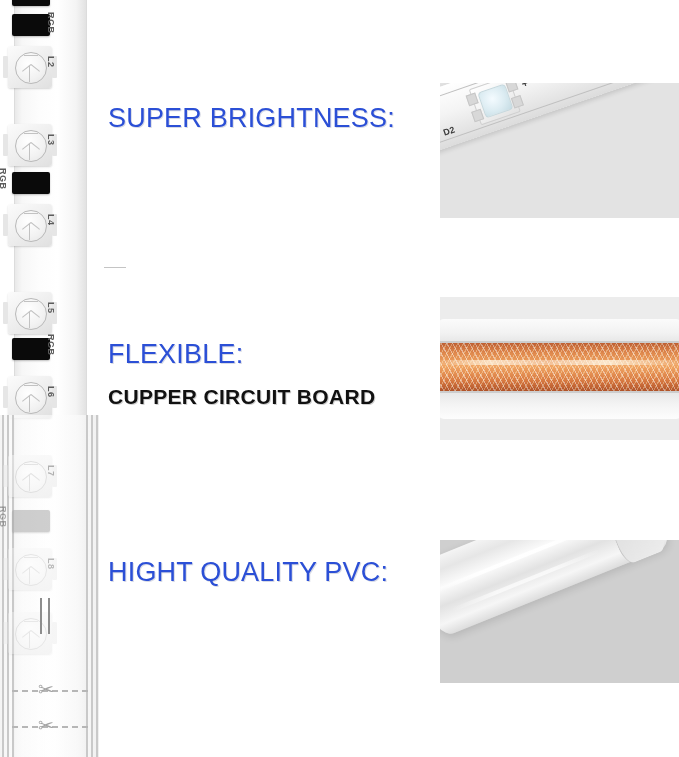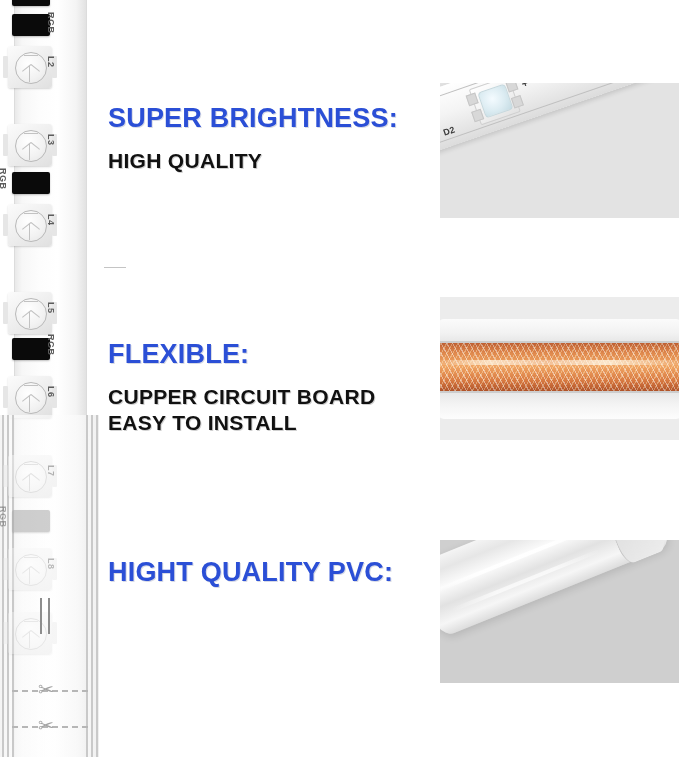--- a/index.html
+++ b/index.html
@@ -147,21 +147,21 @@
     width: 2px;
     height: 36px;
     background: #8d8d8d;
   }
 
   
   .block { position: absolute; left: 108px; }
   .headline {
     color: #2b4fd6;
     font-size: 27px;
-    font-weight: bold;
+    font-weight: normal;
     letter-spacing: 0.2px;
     white-space: nowrap;
     font-family: "Liberation Sans", sans-serif;
     text-shadow: 1px 1px 0 rgba(140,150,180,0.35);
   }
   .subline {
     color: #111111;
     font-size: 21px;
     font-weight: bold;
     letter-spacing: 0.3px;
@@ -421,29 +421,27 @@
 
   <div class="dashline" style="top:690px;"></div>
   <div class="scissor" style="left:38px; top:680px;">✂</div>
 
   <div class="dashline" style="top:726px;"></div>
   <div class="scissor" style="left:38px; top:716px;">✂</div>
 </div>
 
 <div class="block" style="top:103px;">
   <div class="headline">SUPER BRIGHTNESS:</div>
-  <div class="subline sub-gap">HIGH QUALITY</div>
 </div>
 
 <div class="hairline"></div>
 
 <div class="block" style="top:339px;">
   <div class="headline">FLEXIBLE:</div>
   <div class="subline sub-gap">CUPPER CIRCUIT BOARD</div>
-  <div class="subline">EASY TO INSTALL</div>
 </div>
 
 <div class="block" style="top:557px;">
   <div class="headline">HIGHT QUALITY PVC:</div>
 </div>
 
 <div class="photo" id="photo-smd">
   <div class="pcb-board">
     <div class="pcb-trace" style="top:8px;"></div>
     <div class="pcb-trace" style="top:52px;"></div>

